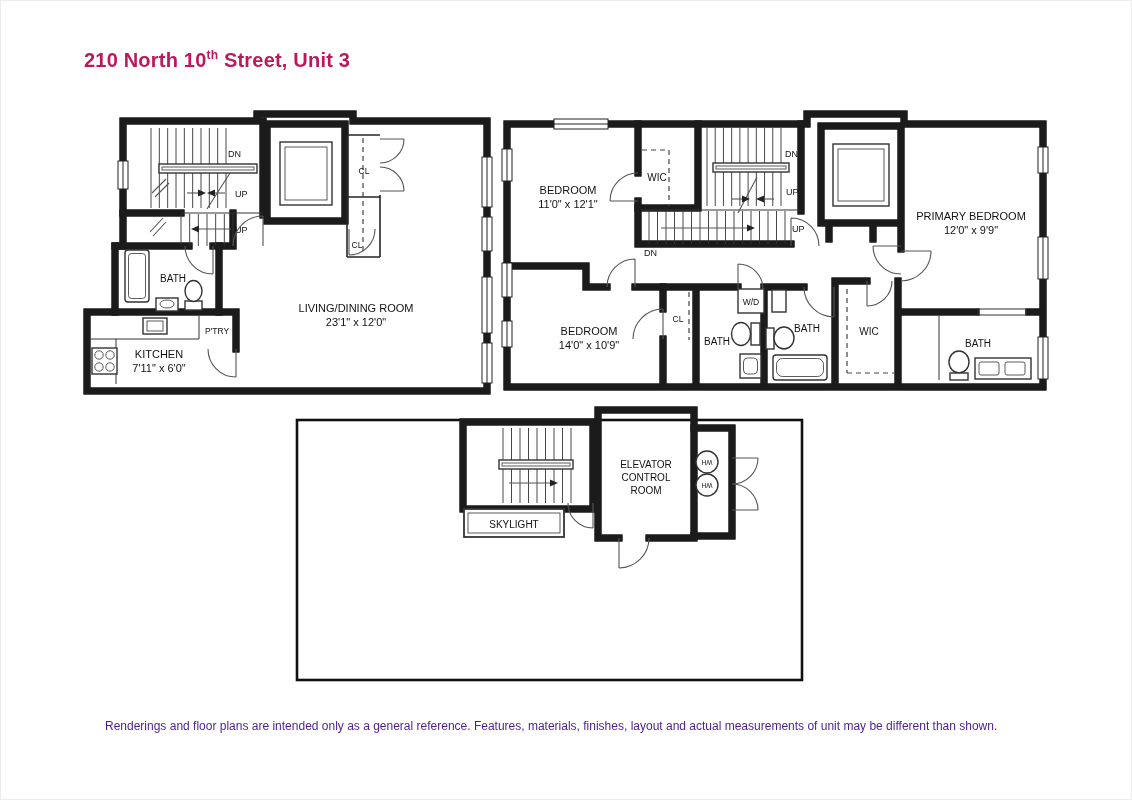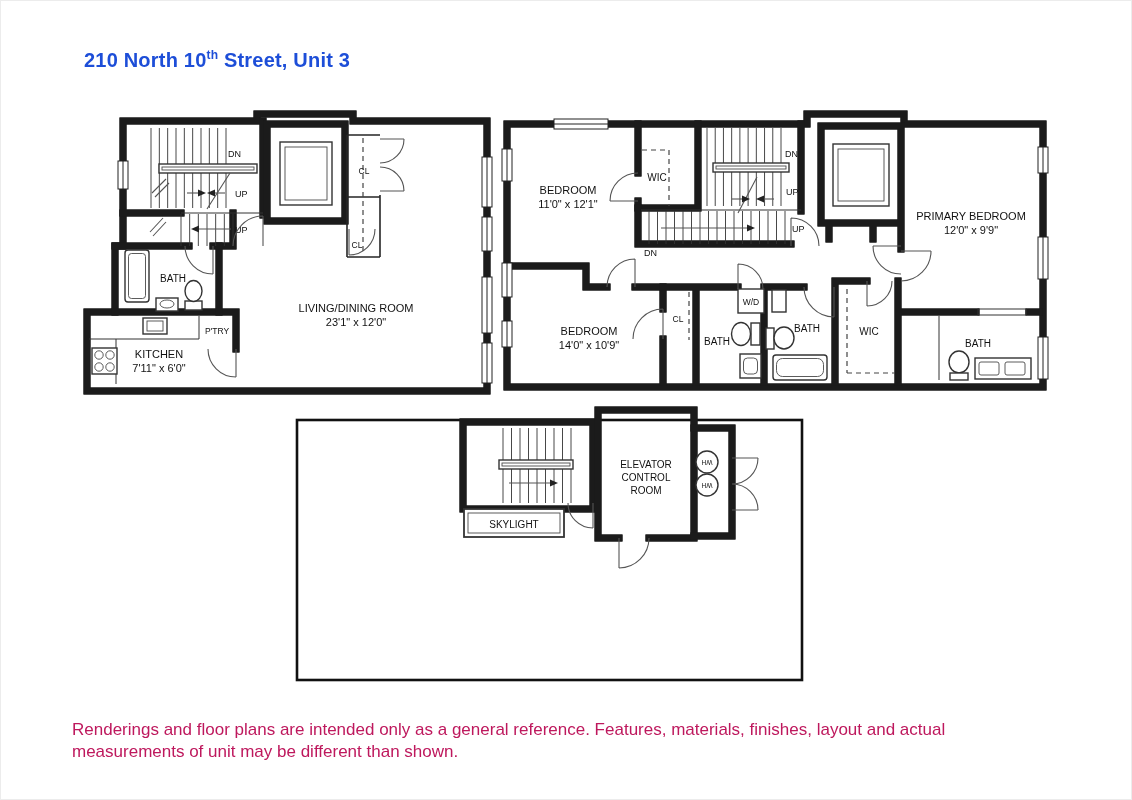--- a/index.html
+++ b/index.html
@@ -1,20 +1,20 @@
 <!DOCTYPE html>
 <html style="--wall: #dcdcdc;"><head>
 <meta charset="utf-8">
 <style>
   html,body{margin:0;padding:0;background:#fff;}
   .canvas{position:relative;width:1132px;height:800px;background:#fff;overflow:hidden;
           font-family:"Liberation Sans",sans-serif;border:1px solid #ececec;box-sizing:border-box;}
-  .title{position:absolute;left:83px;top:47px;font-size:20px;font-weight:bold;color:#1d4ed8;letter-spacing:.2px;}
+  .title{position:absolute;left:83px;top:47px;font-size:20px;font-weight:bold;color:#be185d;letter-spacing:.2px;}
   .title sup{font-size:12px;font-weight:bold;}
-  .footer{position:absolute;left:71px;top:718px;width:972px;font-size:17px;line-height:1.28;color:#be185d;}
+  .footer{position:absolute;left:104px;top:718px;width:972px;font-size:12px;line-height:1.28;color:#4c1d95;}
   svg.plans{position:absolute;left:0;top:0;}
   
   .wb{fill:none;stroke:#1b1b1b;stroke-width:7;stroke-linecap:square;}
   .wg{fill:none;stroke:var(--wall,#dcdcdc);stroke-width:4.4;stroke-linecap:square;}
   .iw{fill:none;stroke:#262626;stroke-width:1.6;}
   .thin{fill:none;stroke:#333;stroke-width:1;}
   .fx{fill:#fff;stroke:#333;stroke-width:1.4;}
   .fx2{fill:none;stroke:#4a4a4a;stroke-width:.9;}
   .dr{fill:none;stroke:#555;stroke-width:1.1;}
   .dash{fill:none;stroke:#444;stroke-width:1.2;stroke-dasharray:5 4;}

